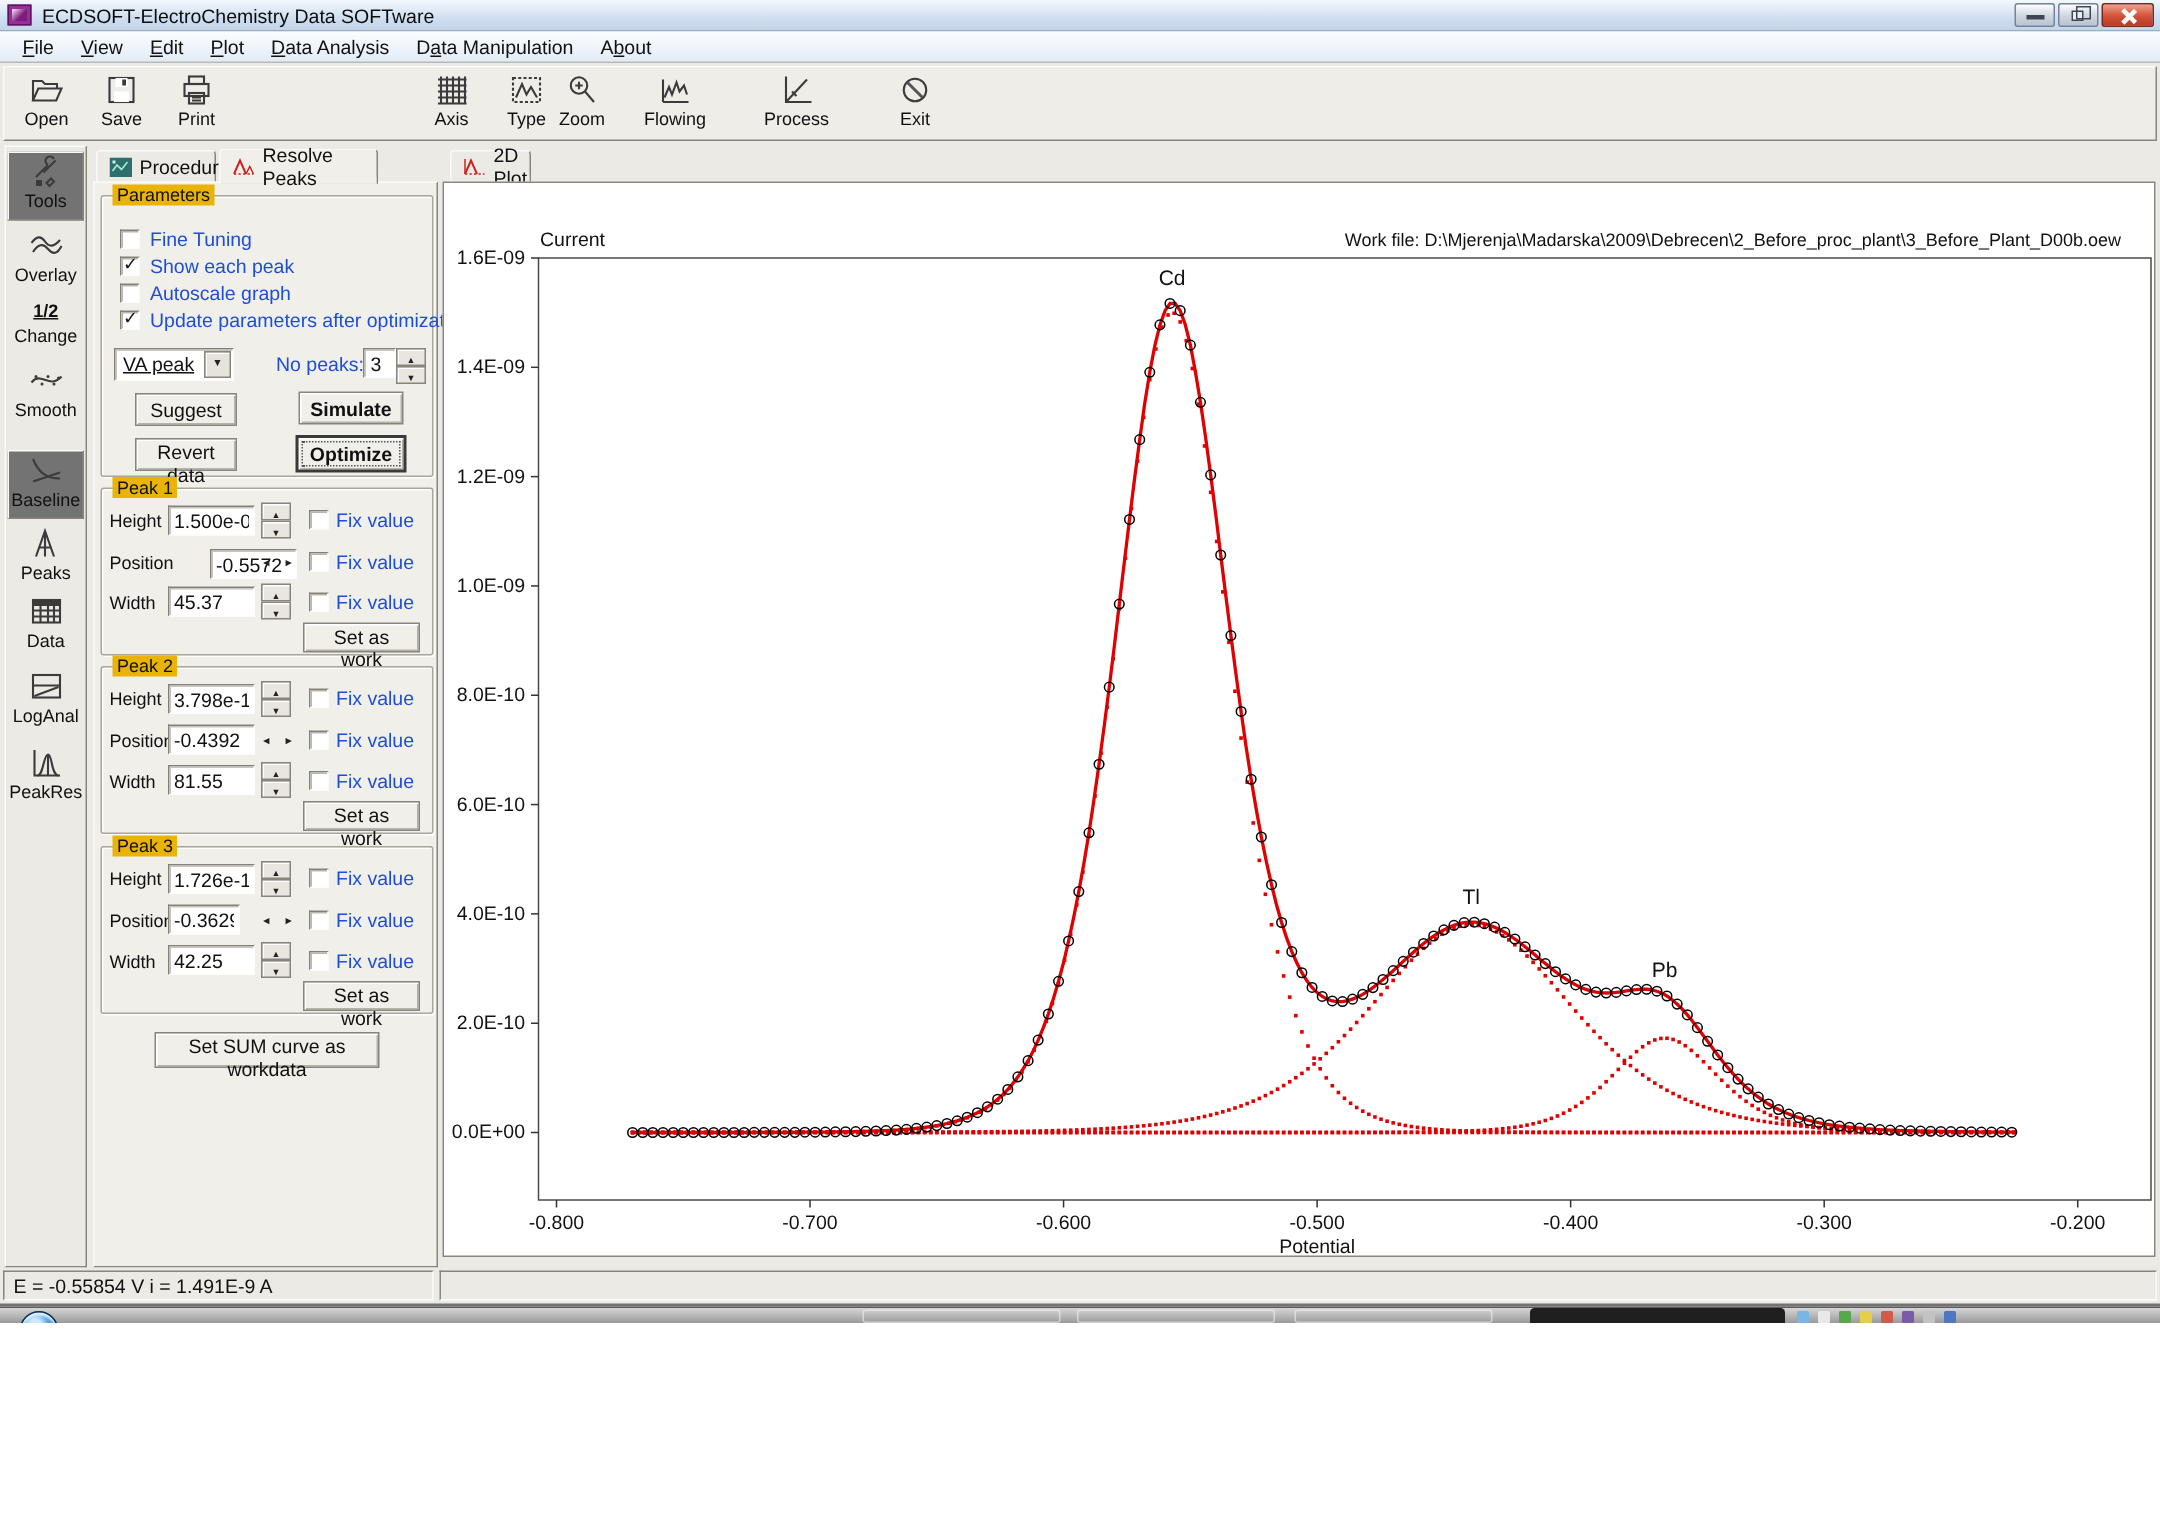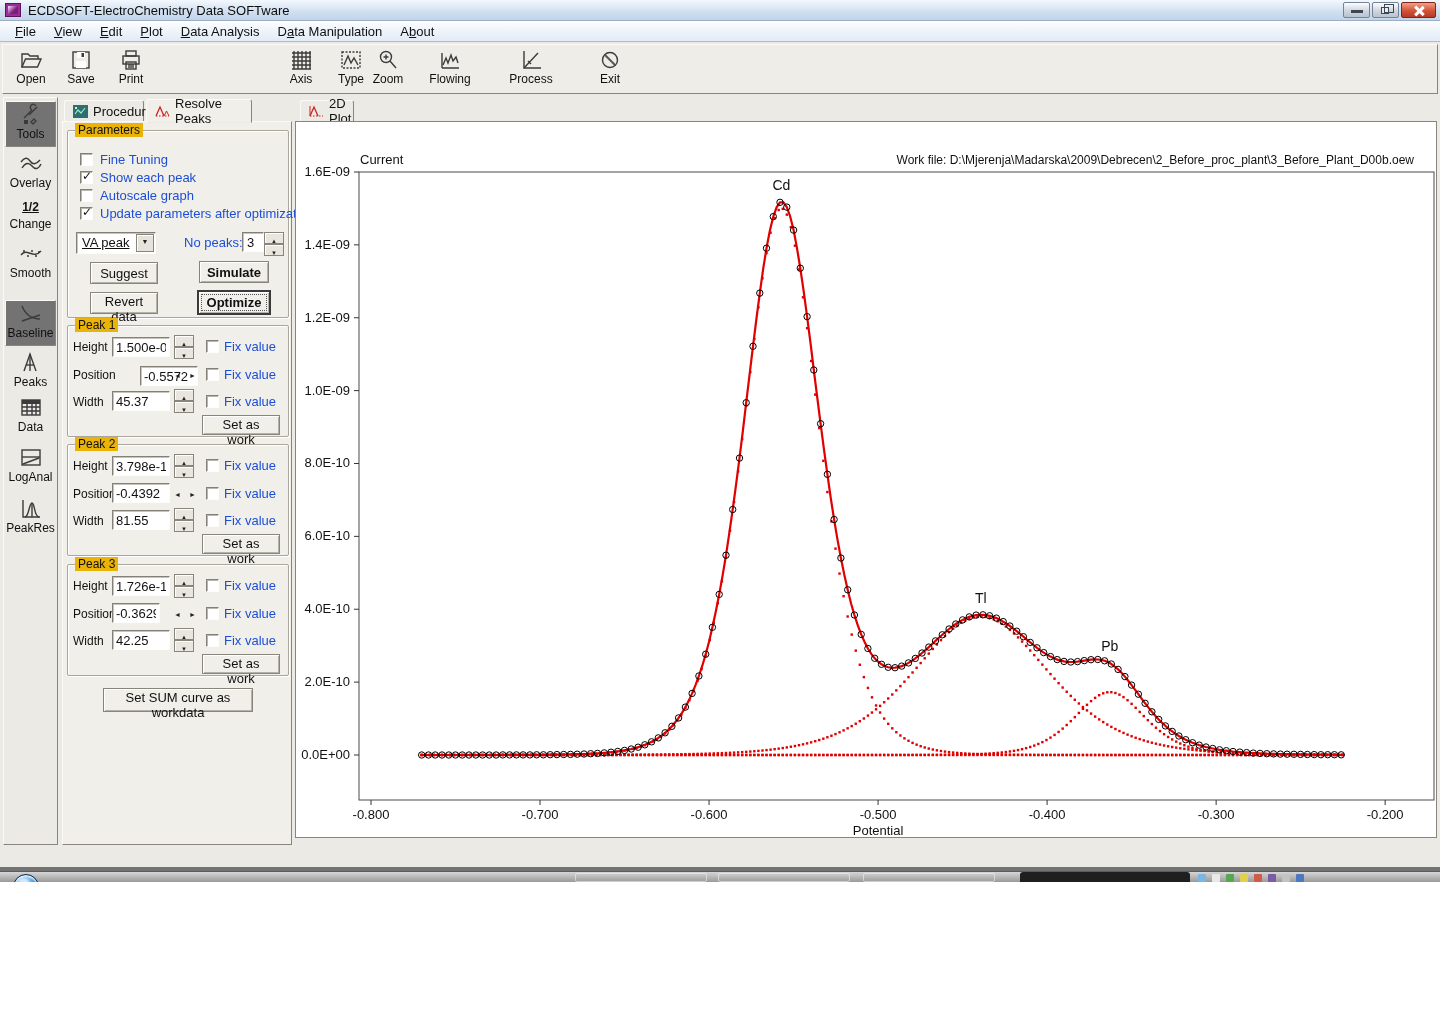--- a/index.html
+++ b/index.html
@@ -1504,20 +1504,25 @@
         <circle cx="1024.9" cy="632.7" r="3.2" fill="none" stroke="#000000" stroke-width="1"></circle>
         <circle cx="1031.7" cy="632.7" r="3.2" fill="none" stroke="#000000" stroke-width="1"></circle>
         <circle cx="1038.4" cy="632.7" r="3.2" fill="none" stroke="#000000" stroke-width="1"></circle>
         <circle cx="1045.2" cy="632.8" r="3.2" fill="none" stroke="#000000" stroke-width="1"></circle>
         <text x="485.3938679245283" y="67.70543376577496" font-size="14" fill="#111" text-anchor="middle">Cd</text>
         <text x="684.8435534591197" y="480.7370084714221" font-size="14" fill="#111" text-anchor="middle">Tl</text>
         <text x="813.809748427673" y="529.1105851054683" font-size="14" fill="#111" text-anchor="middle">Pb</text>
       </svg>
   </div>
 
+  <div id="statusbar">
+    <div class="spanel" style="left:2px;width:287px">
+      <span>E = -0.55854 V  i = 1.491E-9 A</span></div>
+    <div class="spanel" style="left:293px;width:1145px"></div>
+  </div>
 </div>
 
 <div id="taskbar">
   <div id="start-orb"></div>
   <div class="tb-slot" style="left:575px;width:132px"></div>
   <div class="tb-slot" style="left:718px;width:132px"></div>
   <div class="tb-slot" style="left:863px;width:132px"></div>
   <div id="tb-dark"></div>
   <div id="tray">
       <div class="tray-ico" style="left: 1198px; background: rgb(121, 182, 227);"></div>

